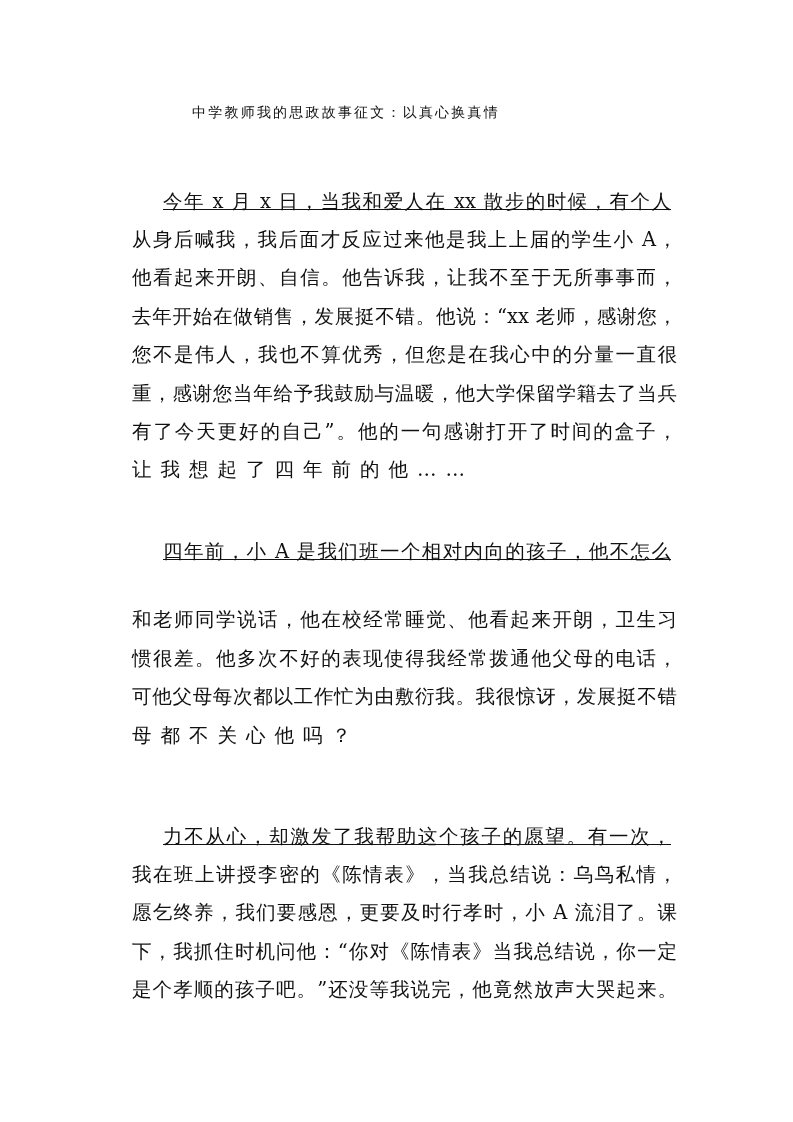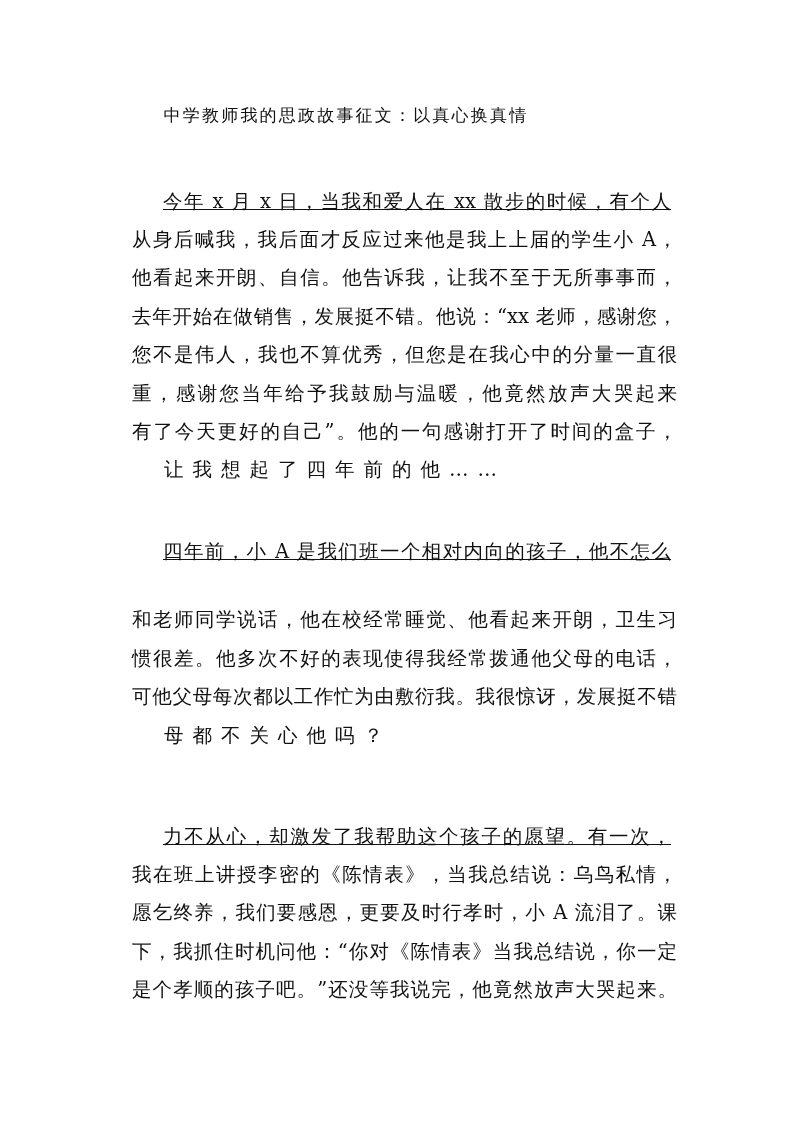--- a/index.html
+++ b/index.html
@@ -1,37 +1,37 @@
 <!DOCTYPE html>
 <html><head>
 <meta charset="utf-8">
 <style>
   html, body { margin:0; padding:0; background:#ffffff; }
   body { width:793px; height:1122px; position:relative; overflow:hidden;
          font-family:"DejaVu Serif","Liberation Serif",serif; color:#111; }
   .title { position:absolute; top:104px; left:0; width:692px; text-align:center;
-           font-size:17px; letter-spacing:2.2px; }
+           font-size:14px; letter-spacing:2.2px; }
   .line { position:absolute; left:132px; width:545px; font-size:19.5px;
           white-space:nowrap; text-align:justify; text-align-last:justify; }
   .line.first { left:163px; width:508px;text-decoration:underline; }
-  .line.last { text-align-last:left; letter-spacing:9px;margin-left:32px; }
+  .line.last { text-align-last:left; letter-spacing:9px; }
 </style>
 </head>
 <body>
 
 <div>
   <div class="title">中学教师我的思政故事征文：以真心换真情</div>
 
   <div>
     <div class="line first" style="top:188px">今年 x 月 x 日，当我和爱人在 xx 散步的时候，有个人</div>
     <div class="line" style="top:226px">从身后喊我，我后面才反应过来他是我上上届的学生小 A，</div>
     <div class="line" style="top:264px">他看起来开朗、自信。他告诉我，让我不至于无所事事而，</div>
     <div class="line" style="top:303px">去年开始在做销售，发展挺不错。他说：“xx 老师，感谢您，</div>
     <div class="line" style="top:341px">您不是伟人，我也不算优秀，但您是在我心中的分量一直很</div>
-    <div class="line" style="top:380px">重，感谢您当年给予我鼓励与温暖，他竟然放声大哭起来</div>
+    <div class="line" style="top:380px">重，感谢您当年给予我鼓励与温暖，他大学保留学籍去了当兵</div>
     <div class="line" style="top:418px">有了今天更好的自己”。他的一句感谢打开了时间的盒子，</div>
     <div class="line last" style="top:456px">让我想起了四年前的他……</div>
   </div>
 
   <div>
     <div class="line first" style="top:538px">四年前，小 A 是我们班一个相对内向的孩子，他不怎么</div>
     <div class="line" style="top:606px">和老师同学说话，他在校经常睡觉、他看起来开朗，卫生习</div>
     <div class="line" style="top:645px">惯很差。他多次不好的表现使得我经常拨通他父母的电话，</div>
     <div class="line" style="top:683px">可他父母每次都以工作忙为由敷衍我。我很惊讶，发展挺不错</div>
     <div class="line last" style="top:722px">母都不关心他吗？</div>

